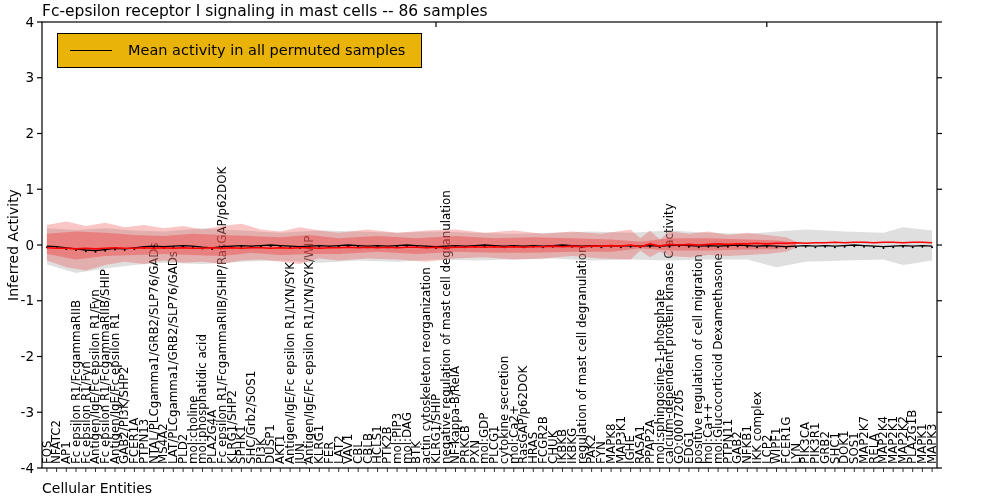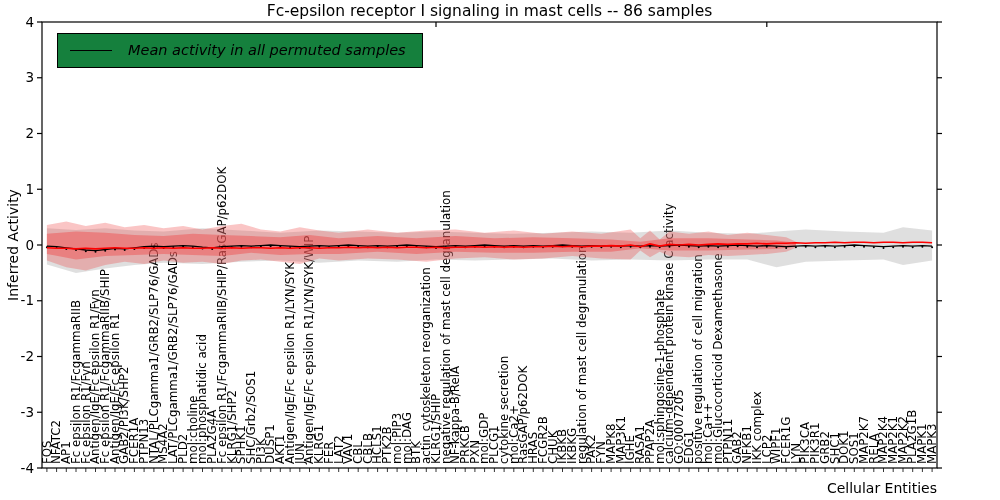--- a/index.html
+++ b/index.html
@@ -2,33 +2,33 @@
 <html><head>
 <meta charset="utf-8">
 <style>
   html,body{margin:0;padding:0;background:#fff;}
   .figure{
     position:relative;width:1000px;height:500px;background:#ffffff;overflow:hidden;
     font-family:"DejaVu Sans","Liberation Sans",sans-serif;color:#000;
   }
   .chart-svg{position:absolute;left:0;top:0;}
   .title{
-    position:absolute;left:42px;top:2px;width:895px;text-align:center;
+    position:absolute;left:42px;top:2px;width:895px;
     font-size:15.5px;white-space:nowrap;
   }
   .xlabel{
-    position:absolute;left:42px;top:480px;width:895px;text-align:right;font-size:14px;
+    position:absolute;left:42px;top:480px;width:895px;text-align:left;font-size:14px;
   }
   .ylabel{
     position:absolute;left:13px;top:245px;transform:translate(-50%,-50%) rotate(-90deg);
     white-space:nowrap;font-size:14px;
   }
   .legend{
-    position:absolute;left:57px;top:33px;background:#15803d;border:1.2px solid #000;
-    padding:8px 16px 9px 12px;display:flex;flex-direction:column;gap:9px;z-index:5;font-style:italic;
+    position:absolute;left:57px;top:33px;background:#eab308;border:1.2px solid #000;
+    padding:8px 16px 9px 12px;display:flex;flex-direction:column;gap:9px;z-index:5;
   }
   .legend-row{display:flex;align-items:center;}
   .legend-swatch{width:42px;height:0;border-top:1.6px solid #000;margin-right:16px;flex:none;}
   .legend-label{font-size:14.5px;white-space:nowrap;}
 </style>
 </head>
 <body>
 
 <div class="figure">
   <svg class="chart-svg" id="chart" width="1000" height="500">

